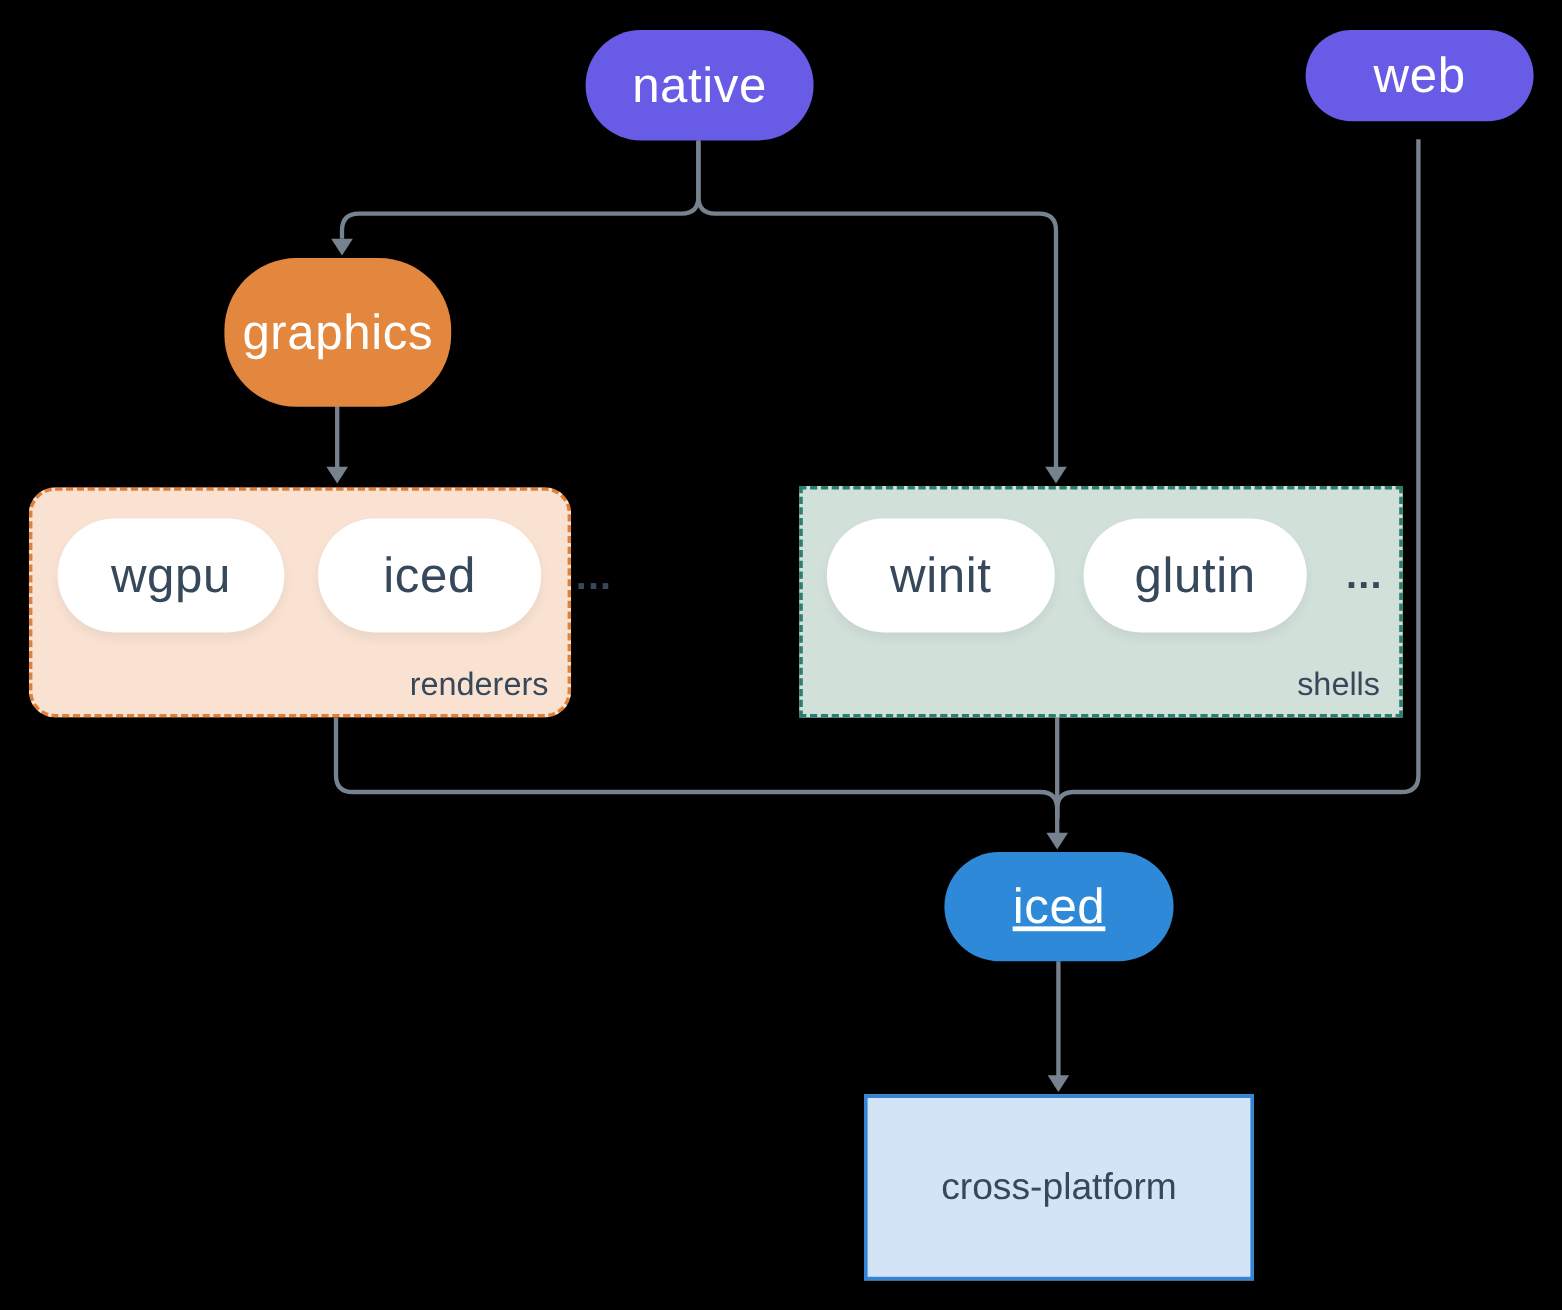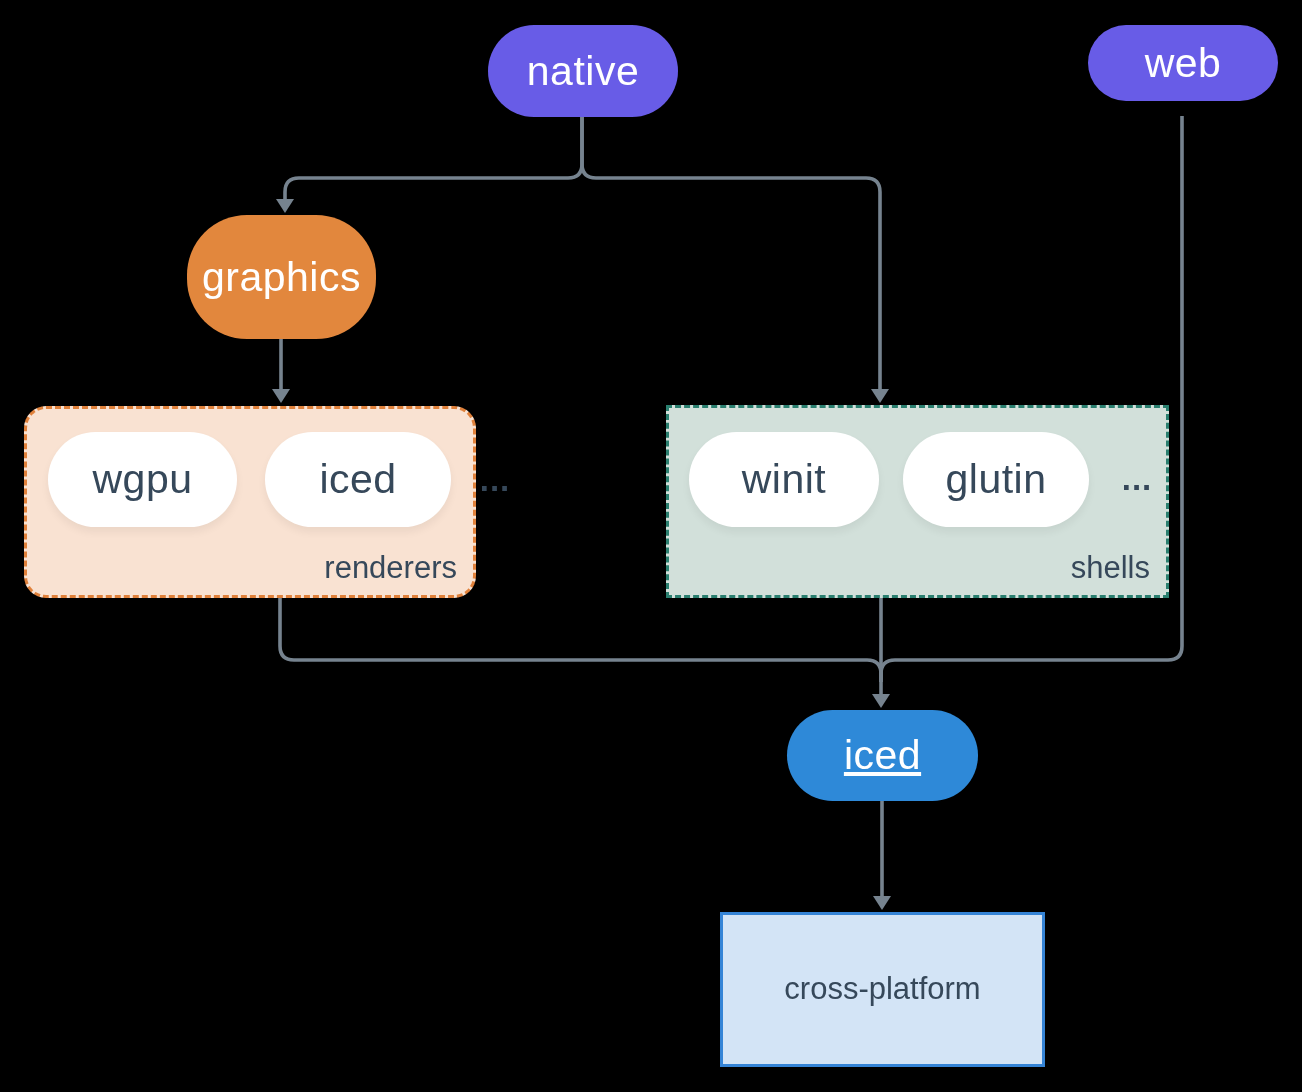--- a/index.html
+++ b/index.html
@@ -42,21 +42,21 @@
   #node-winit{left:20px;top:24px;width:190px;height:95px;}
   #node-glutin{left:234px;top:24px;width:186px;height:95px;}
 
   .ellipsis{
     position:absolute;left:436px;top:23px;width:64px;height:95px;
     display:flex;align-items:center;justify-content:center;
     font-size:33px;font-weight:700;color:var(--dark-text);letter-spacing:1px;
   }
   .group-label{
     position:absolute;right:16px;bottom:9px;
-    font-size:31px;font-weight:500;color:var(--dark-text);
+    font-size:27px;font-weight:500;color:var(--dark-text);
   }
 
   #node-app{
     position:absolute;left:720px;top:912px;width:325px;height:155px;box-sizing:border-box;
     background:var(--app-fill);border:3px solid var(--app-border);
     display:flex;flex-direction:column;align-items:center;justify-content:center;
     color:var(--dark-text);font-size:31px;font-weight:500;line-height:1.5;
   }
 </style>
 </head>

